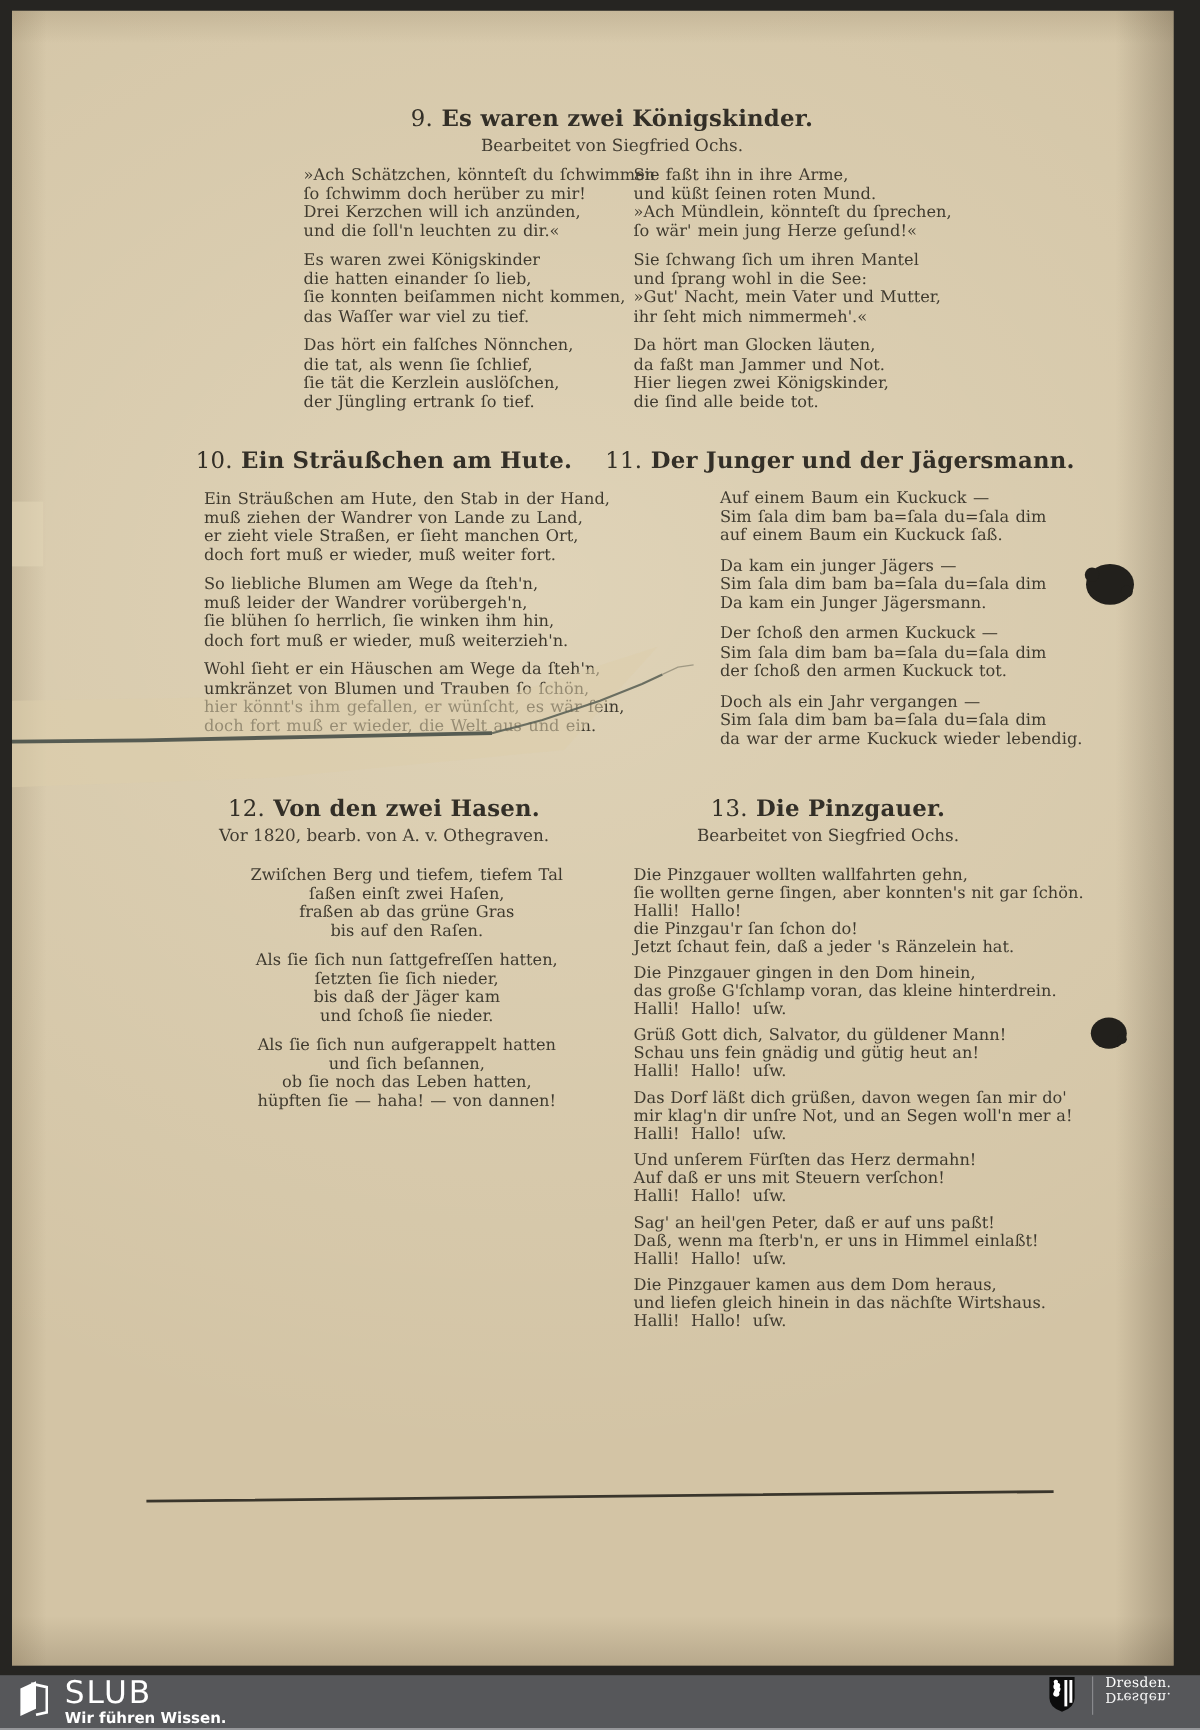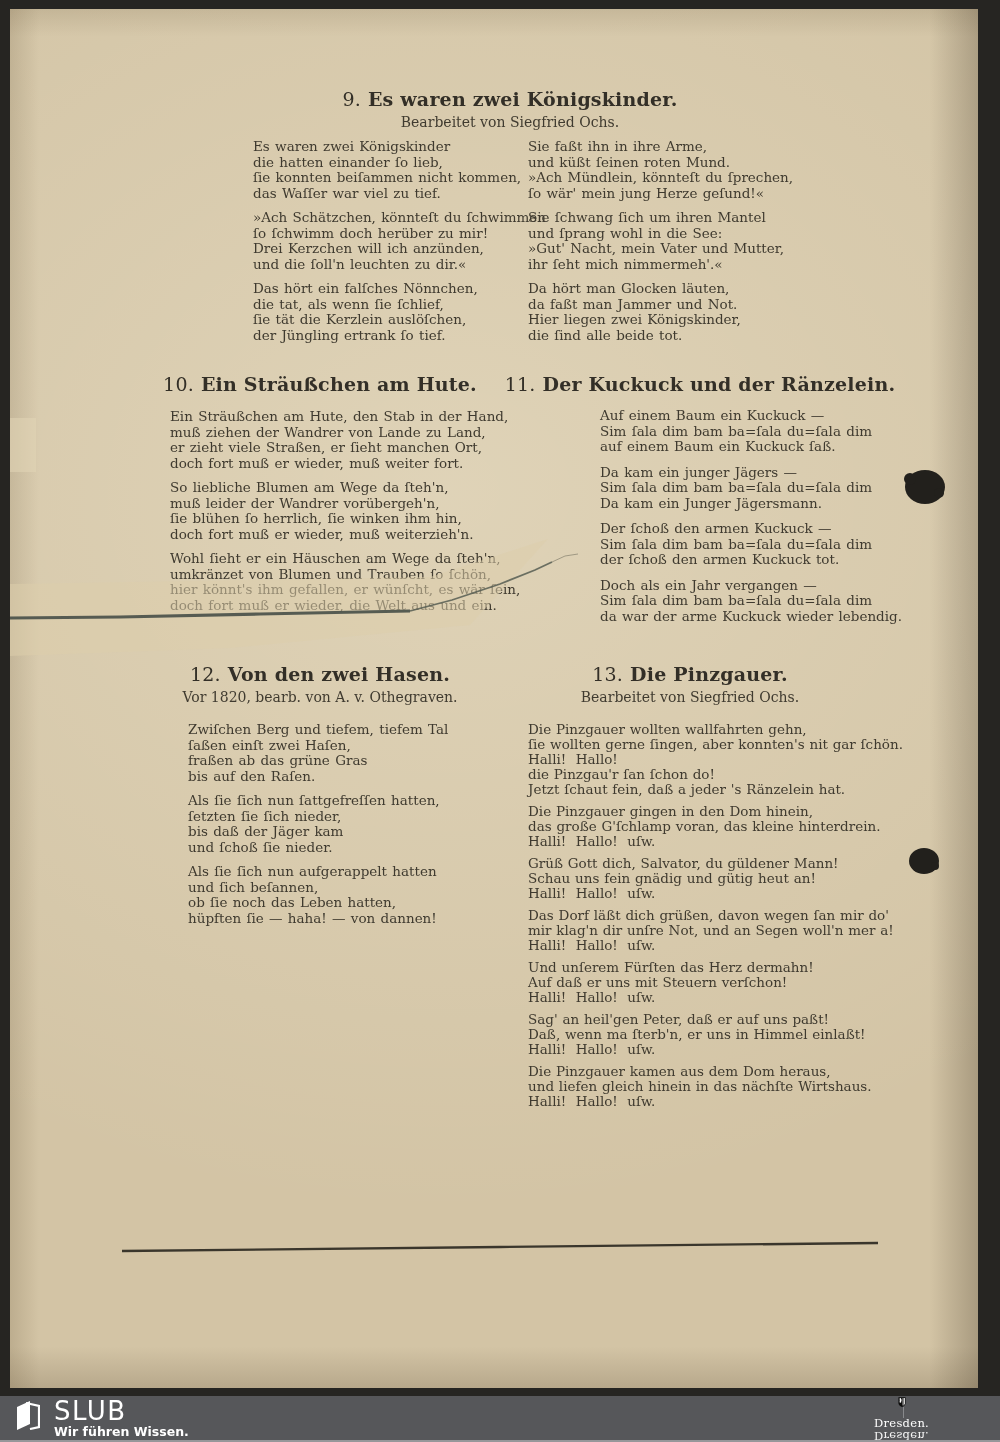--- a/index.html
+++ b/index.html
@@ -32,21 +32,21 @@
 
   #song10{left:140px;top:363px;width:340px;}
   #song10 .cols{margin-top:13px;margin-left:20px;text-align:left;}
 
   #song11{left:490px;top:363px;width:400px;}
   #song11 .sub{display:flex;justify-content:space-between;padding:0 27px 0 27px;font-size:14px;line-height:18px;margin-top:2px;}
   #song11 .cols{margin-top:12px;margin-left:72px;text-align:left;}
   #song11 .stanza{margin-bottom:10px;margin-left:28px;}
 
   #song12{left:140px;top:653px;width:340px;}
-  #song12 .cols{margin-top:16px;margin-left:38px;text-align:left;}
+  #song12 .cols{margin-top:16px;margin-left:38px;text-align:center;}
 
   #song13{left:470px;top:653px;width:420px;}
   #song13 .cols{margin-top:16px;margin-left:48px;text-align:left;}
   #song13 .line{line-height:15px;font-size:13.5px;word-spacing:0.5px;}
   #song13 .stanza{margin-bottom:7px;}
 
   
   .artifacts{position:absolute;left:0;top:0;width:1000px;height:1442px;pointer-events:none;}
 
   
@@ -54,47 +54,47 @@
     position:absolute;left:0;top:1396px;width:1000px;height:46px;
     background:#56575a;
     font-family:"DejaVu Sans", sans-serif;
   }
   .footer::after{content:"";position:absolute;left:0;bottom:0;width:100%;height:2px;background:#96979a;}
   .slub{position:absolute;left:16px;top:2px;display:flex;align-items:flex-start;}
   .slub-icon{margin-top:2px;}
   .slub-text{margin-left:14px;color:#ffffff;}
   .slub-name{font-size:26px;font-weight:normal;letter-spacing:1.5px;line-height:27px;}
   .slub-tagline{font-size:12.5px;font-weight:bold;line-height:14px;margin-top:0px;}
-  .dresden{position:absolute;left:874px;top:1px;display:flex;align-items:center;height:44px;flex-direction:column;}
+  .dresden{position:absolute;left:874px;top:1px;display:flex;align-items:flex-start;height:44px;}
   .d-divider{width:1px;height:32px;background:#88898c;margin:0 10px 0 14px;}
   .d-label{color:#ffffff;font-family:"DejaVu Serif", serif;font-size:11.5px;line-height:11px;letter-spacing:0.3px;}
   .d-mirror{display:block;transform:scaleY(-1);opacity:0.95;margin-top:1px;}
 </style>
 </head>
 <body>
 
 <div class="paper">
 
   <section class="song" id="song9">
     <div class="s-title"><span class="s-num">9.</span><span>Es waren zwei Königskinder.</span></div>
     <div class="s-attr center">Bearbeitet von Siegfried Ochs.</div>
     <div class="col col0">
         <div class="stanza">
+          <div class="line">»Ach Schätzchen, könnteſt du ſchwimmen</div>
+          <div class="line">ſo ſchwimm doch herüber zu mir!</div>
+          <div class="line">Drei Kerzchen will ich anzünden,</div>
+          <div class="line">und die ſoll'n leuchten zu dir.«</div>
+        </div>
+        <div class="stanza">
           <div class="line">Es waren zwei Königskinder</div>
           <div class="line">die hatten einander ſo lieb,</div>
           <div class="line">ſie konnten beiſammen nicht kommen,</div>
           <div class="line">das Waſſer war viel zu tief.</div>
         </div>
         <div class="stanza">
-          <div class="line">»Ach Schätzchen, könnteſt du ſchwimmen</div>
-          <div class="line">ſo ſchwimm doch herüber zu mir!</div>
-          <div class="line">Drei Kerzchen will ich anzünden,</div>
-          <div class="line">und die ſoll'n leuchten zu dir.«</div>
-        </div>
-        <div class="stanza">
           <div class="line">Das hört ein falſches Nönnchen,</div>
           <div class="line">die tat, als wenn ſie ſchlief,</div>
           <div class="line">ſie tät die Kerzlein auslöſchen,</div>
           <div class="line">der Jüngling ertrank ſo tief.</div>
         </div>
       </div>
     <div class="col col1">
         <div class="stanza">
           <div class="line">Sie faßt ihn in ihre Arme,</div>
           <div class="line">und küßt ſeinen roten Mund.</div>
@@ -134,21 +134,21 @@
         <div class="stanza">
           <div class="line">Wohl ſieht er ein Häuschen am Wege da ſteh'n,</div>
           <div class="line">umkränzet von Blumen und Trauben ſo ſchön,</div>
           <div class="line">hier könnt's ihm gefallen, er wünſcht, es wär ſein,</div>
           <div class="line">doch fort muß er wieder, die Welt aus und ein.</div>
         </div>
       </div>
   </section>
 
   <section class="song" id="song11">
-    <div class="s-title center"><span class="s-num">11.</span><span>Der Kuckuck und der Ränzelein.</span></div>
+    <div class="s-title center"><span class="s-num">11.</span><span>Der Junger und der Jägersmann.</span></div>
     <div class="cols">
         <div class="stanza">
           <div class="line">Auf einem Baum ein Kuckuck —</div>
           <div class="line">Sim ſala dim bam ba=ſala du=ſala dim</div>
           <div class="line">auf einem Baum ein Kuckuck ſaß.</div>
         </div>
         <div class="stanza">
           <div class="line">Da kam ein junger Jägers —</div>
           <div class="line">Sim ſala dim bam ba=ſala du=ſala dim</div>
           <div class="line">Da kam ein Junger Jägersmann.</div>

